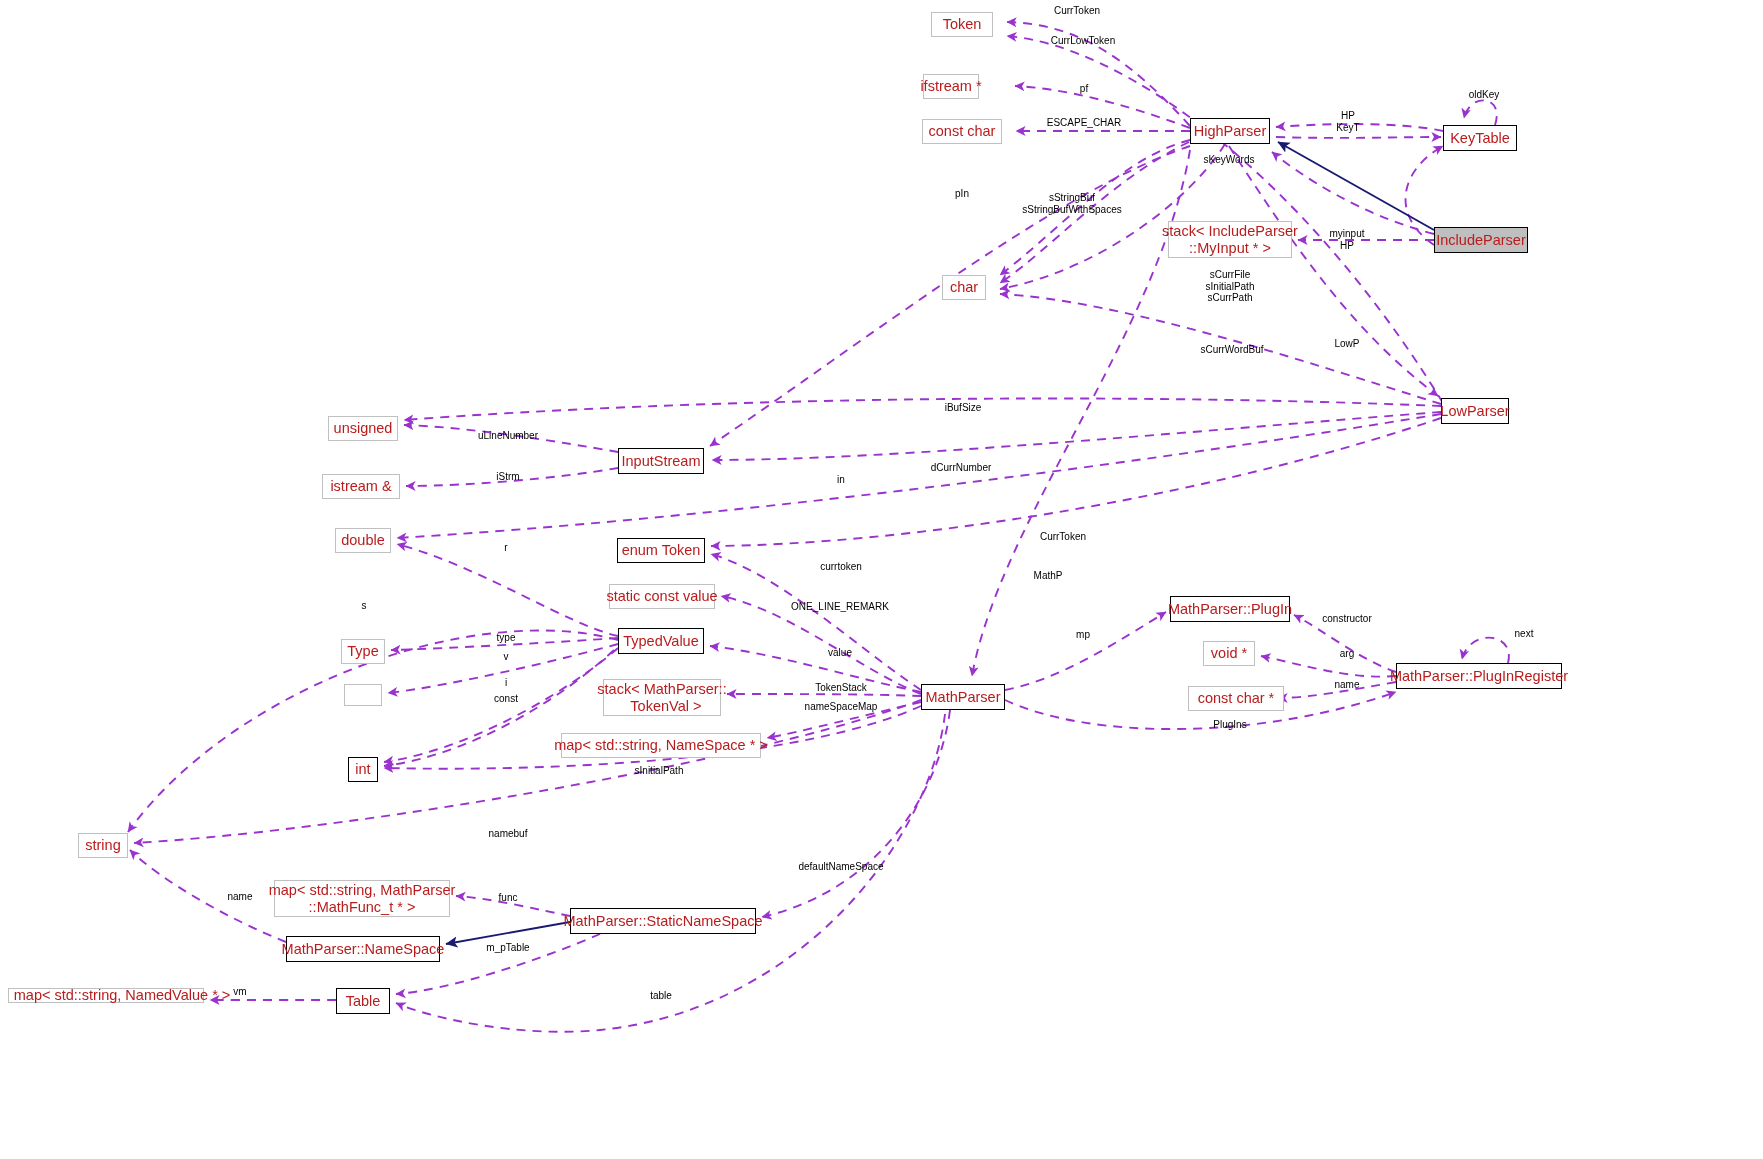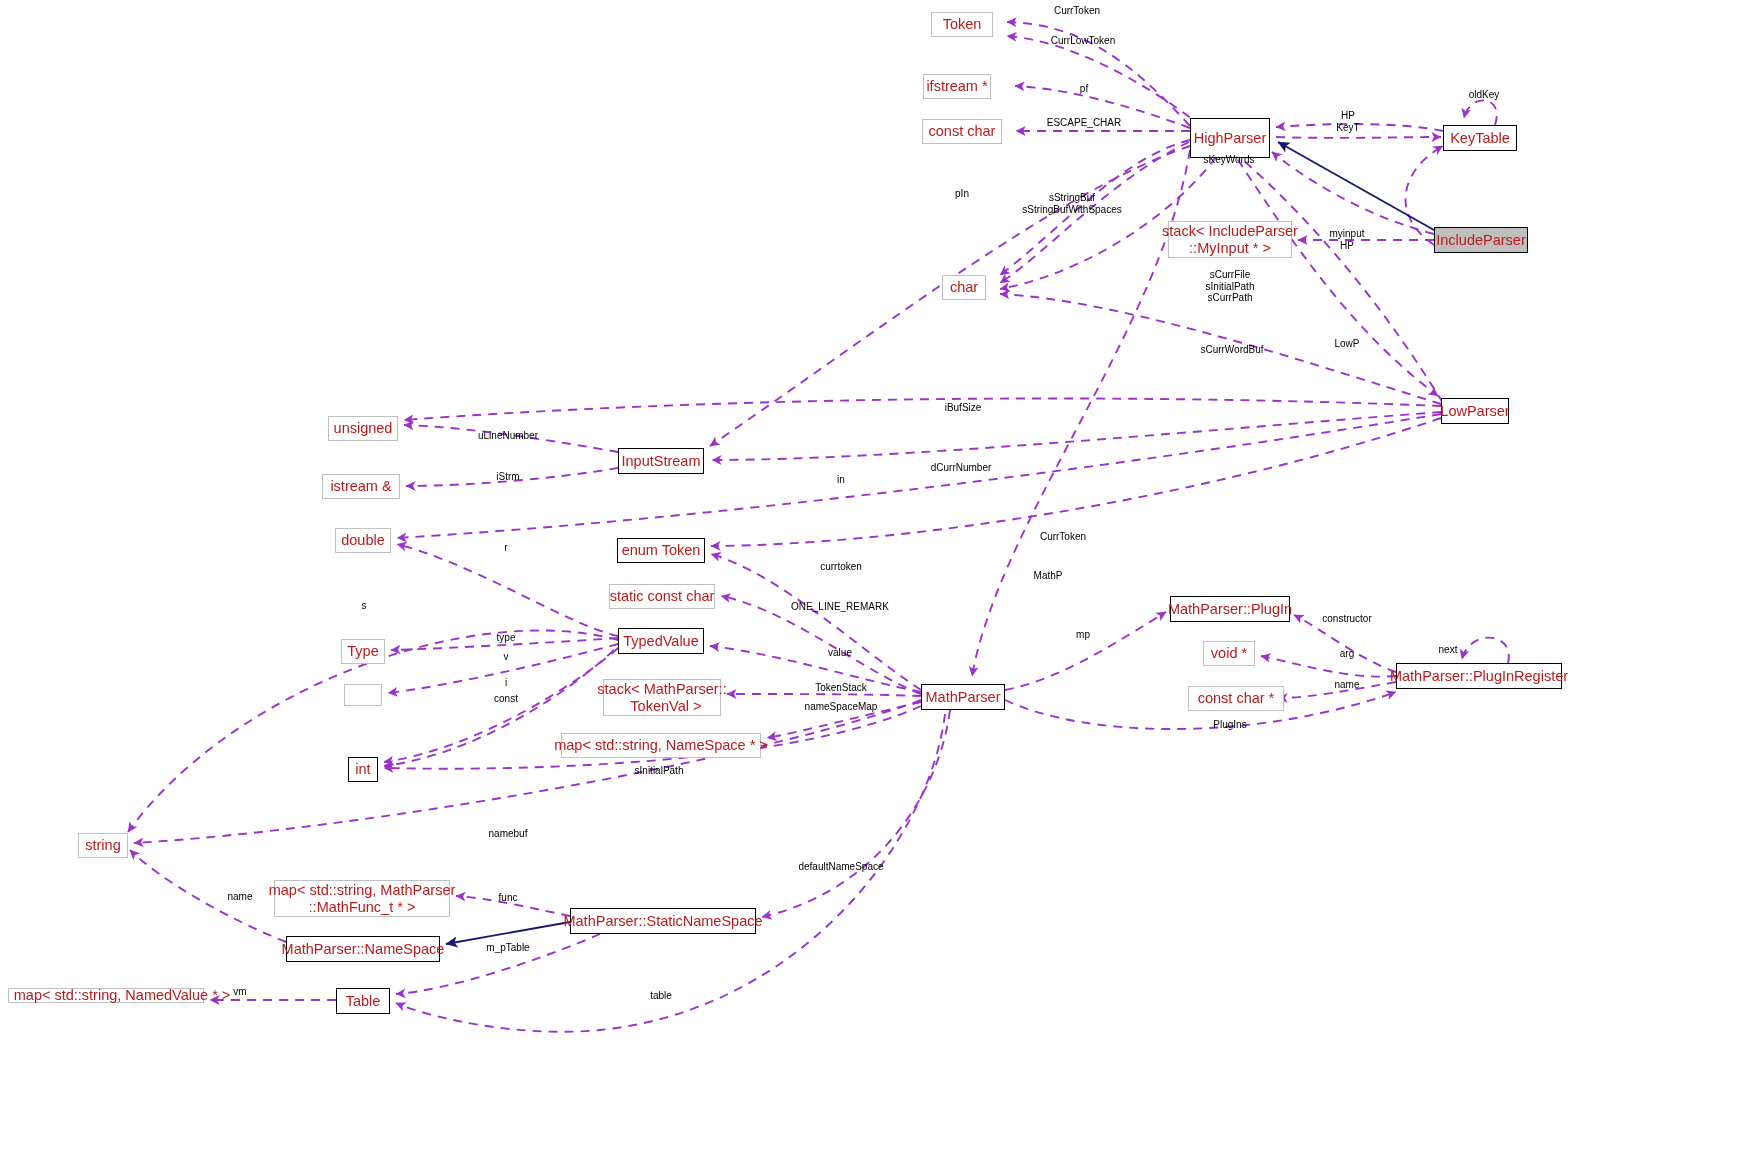--- a/index.html
+++ b/index.html
@@ -164,35 +164,35 @@
     </g>
 
     <g stroke="#191970" stroke-width="1.9" fill="none" marker-end="url(#arrI)">
       <path d="M1434,230 L1278,142"></path>
       <path d="M570,922 L446,944"></path>
     </g>
   </svg>
 
   <div id="nodes">
       <div class="node" style="left: 931px; top: 12px; width: 62px; height: 25px;"><span>Token</span></div>
-      <div class="node" style="left: 923px; top: 74px; width: 68px; height: 25px;"><span>ifstream *</span></div>
+      <div class="node" style="left: 923px; top: 74px; width: 56px; height: 25px;"><span>ifstream *</span></div>
       <div class="node" style="left: 922px; top: 119px; width: 80px; height: 25px;"><span>const char</span></div>
-      <div class="node key" style="left: 1190px; top: 118px; width: 80px; height: 40px;"><span>HighParser</span></div>
+      <div class="node key" style="left: 1190px; top: 118px; width: 80px; height: 26px;"><span>HighParser</span></div>
       <div class="node key" style="left: 1443px; top: 125px; width: 74px; height: 26px;"><span>KeyTable</span></div>
       <div class="node" style="left: 1168px; top: 221px; width: 124px; height: 37px;"><span>stack&lt; IncludeParser
 ::MyInput * &gt;</span></div>
       <div class="node highlight" style="left: 1434px; top: 227px; width: 94px; height: 26px;"><span>IncludeParser</span></div>
       <div class="node" style="left: 942px; top: 275px; width: 44px; height: 25px;"><span>char</span></div>
       <div class="node key" style="left: 1441px; top: 398px; width: 68px; height: 26px;"><span>LowParser</span></div>
       <div class="node" style="left: 328px; top: 416px; width: 70px; height: 25px;"><span>unsigned</span></div>
       <div class="node key" style="left: 618px; top: 448px; width: 86px; height: 26px;"><span>InputStream</span></div>
       <div class="node" style="left: 322px; top: 474px; width: 78px; height: 25px;"><span>istream &amp;</span></div>
       <div class="node" style="left: 335px; top: 528px; width: 56px; height: 25px;"><span>double</span></div>
       <div class="node key" style="left: 617px; top: 538px; width: 88px; height: 25px;"><span>enum Token</span></div>
-      <div class="node" style="left: 609px; top: 584px; width: 106px; height: 25px;"><span>static const char</span></div>
+      <div class="node" style="left: 609px; top: 584px; width: 106px; height: 25px;"><span>static const value</span></div>
       <div class="node key" style="left: 1170px; top: 596px; width: 120px; height: 26px;"><span>MathParser::PlugIn</span></div>
       <div class="node" style="left: 341px; top: 639px; width: 44px; height: 25px;"><span>Type</span></div>
       <div class="node key" style="left: 618px; top: 628px; width: 86px; height: 26px;"><span>TypedValue</span></div>
       <div class="node" style="left: 1203px; top: 641px; width: 52px; height: 25px;"><span>void *</span></div>
       <div class="node key" style="left: 1396px; top: 663px; width: 166px; height: 26px;"><span>MathParser::PlugInRegister</span></div>
       <div class="node" style="left: 344px; top: 684px; width: 38px; height: 22px;"><span></span></div>
       <div class="node" style="left: 603px; top: 679px; width: 118px; height: 37px;"><span>stack&lt; MathParser::
   TokenVal &gt;</span></div>
       <div class="node" style="left: 1188px; top: 686px; width: 96px; height: 25px;"><span>const char *</span></div>
       <div class="node key" style="left: 921px; top: 684px; width: 84px; height: 26px;"><span>MathParser</span></div>
@@ -230,21 +230,21 @@
       <div class="elabel" style="left: 841px; top: 480px;">in</div>
       <div class="elabel" style="left: 961px; top: 468px;">dCurrNumber</div>
       <div class="elabel" style="left: 508px; top: 477px;">iStrm</div>
       <div class="elabel" style="left: 1063px; top: 537px;">CurrToken</div>
       <div class="elabel" style="left: 506px; top: 548px;">r</div>
       <div class="elabel" style="left: 841px; top: 567px;">currtoken</div>
       <div class="elabel" style="left: 1048px; top: 576px;">MathP</div>
       <div class="elabel" style="left: 840px; top: 607px;">ONE_LINE_REMARK</div>
       <div class="elabel" style="left: 364px; top: 606px;">s</div>
       <div class="elabel" style="left: 1347px; top: 619px;">constructor</div>
-      <div class="elabel" style="left: 1448px; top: 634px; margin-top: 16px;">next</div>
+      <div class="elabel" style="left: 1524px; top: 634px;">next</div>
       <div class="elabel" style="left: 506px; top: 638px;">type</div>
       <div class="elabel" style="left: 1083px; top: 635px;">mp</div>
       <div class="elabel" style="left: 840px; top: 653px;">value</div>
       <div class="elabel" style="left: 1347px; top: 654px;">arg</div>
       <div class="elabel" style="left: 506px; top: 657px;">v</div>
       <div class="elabel" style="left: 1347px; top: 685px;">name</div>
       <div class="elabel" style="left: 506px; top: 683px;">i</div>
       <div class="elabel" style="left: 841px; top: 688px;">TokenStack</div>
       <div class="elabel" style="left: 506px; top: 699px;">const</div>
       <div class="elabel" style="left: 841px; top: 707px;">nameSpaceMap</div>

